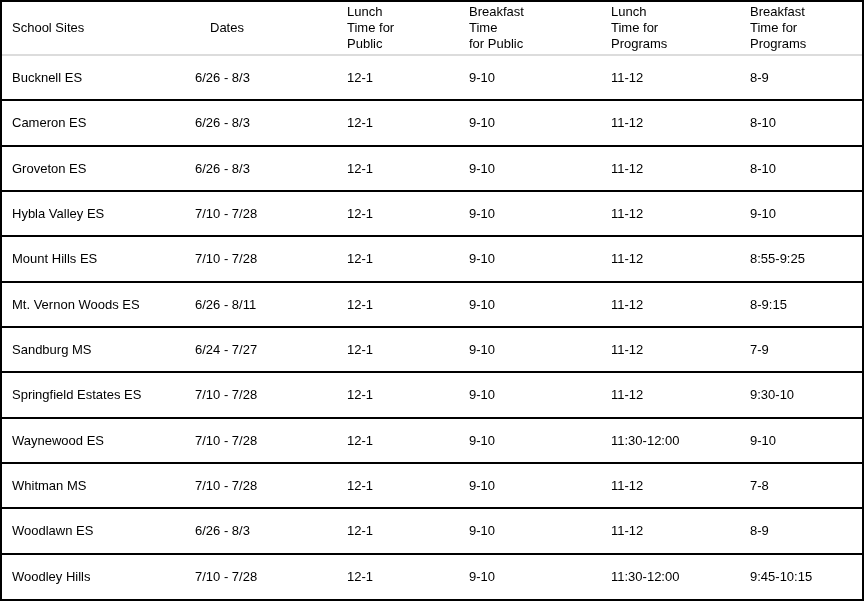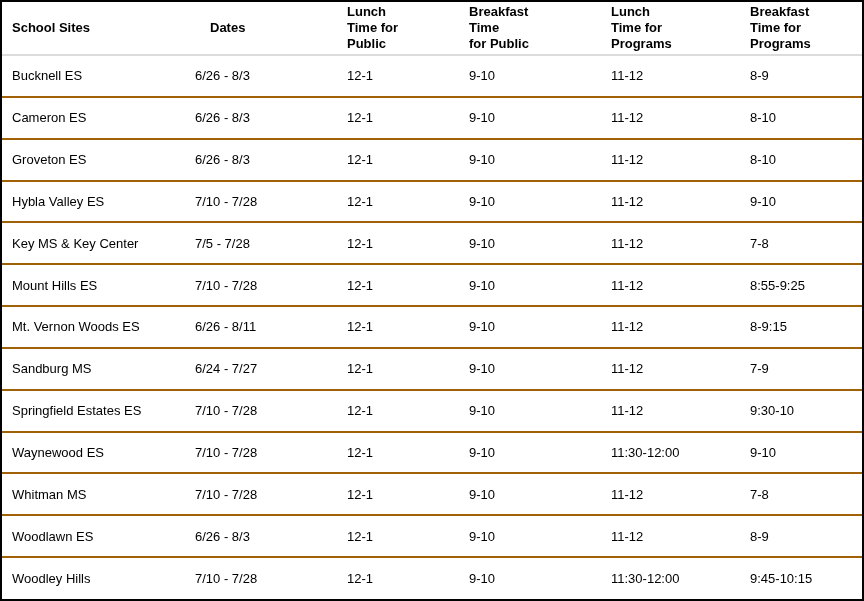--- a/index.html
+++ b/index.html
@@ -22,32 +22,32 @@
     color: #000000;
   }
   col.c0 { width: 183px; }
   col.c1 { width: 152px; }
   col.c2 { width: 122px; }
   col.c3 { width: 142px; }
   col.c4 { width: 139px; }
   col.c5 { width: auto;  }
   thead tr { height: 53px; }
   tbody tr { height: 36px; }
-  tbody tr { border-top: 2px solid #a16207; }
+  tbody tr { border-top: 2px solid #000000; }
   thead tr { border-bottom: 2px solid #dcdcdc; }
   th, td {
     text-align: left;
     vertical-align: middle;
     padding-left: 10px;
     padding-right: 4px;
     font-weight: normal;
     white-space: nowrap;
     overflow: hidden;
   }
-  th { font-weight: bold; }
+  th { font-weight: normal; }
   th .hline { line-height: 16px; }
   
   th.col1 { padding-left: 25px; }
 </style>
 </head>
 <body>
 
 <div class="table-wrap">
   <table>
     <colgroup>
@@ -115,28 +115,20 @@
         </tr>
         <tr>
           <td class="col0">Hybla Valley ES</td>
           <td class="col1">7/10 - 7/28</td>
           <td class="col2">12-1</td>
           <td class="col3">9-10</td>
           <td class="col4">11-12</td>
           <td class="col5">9-10</td>
         </tr>
         <tr>
-          <td class="col0">Key MS &amp; Key Center</td>
-          <td class="col1">7/5 - 7/28</td>
-          <td class="col2">12-1</td>
-          <td class="col3">9-10</td>
-          <td class="col4">11-12</td>
-          <td class="col5">7-8</td>
-        </tr>
-        <tr>
           <td class="col0">Mount Hills ES</td>
           <td class="col1">7/10 - 7/28</td>
           <td class="col2">12-1</td>
           <td class="col3">9-10</td>
           <td class="col4">11-12</td>
           <td class="col5">8:55-9:25</td>
         </tr>
         <tr>
           <td class="col0">Mt. Vernon Woods ES</td>
           <td class="col1">6/26 - 8/11</td>

